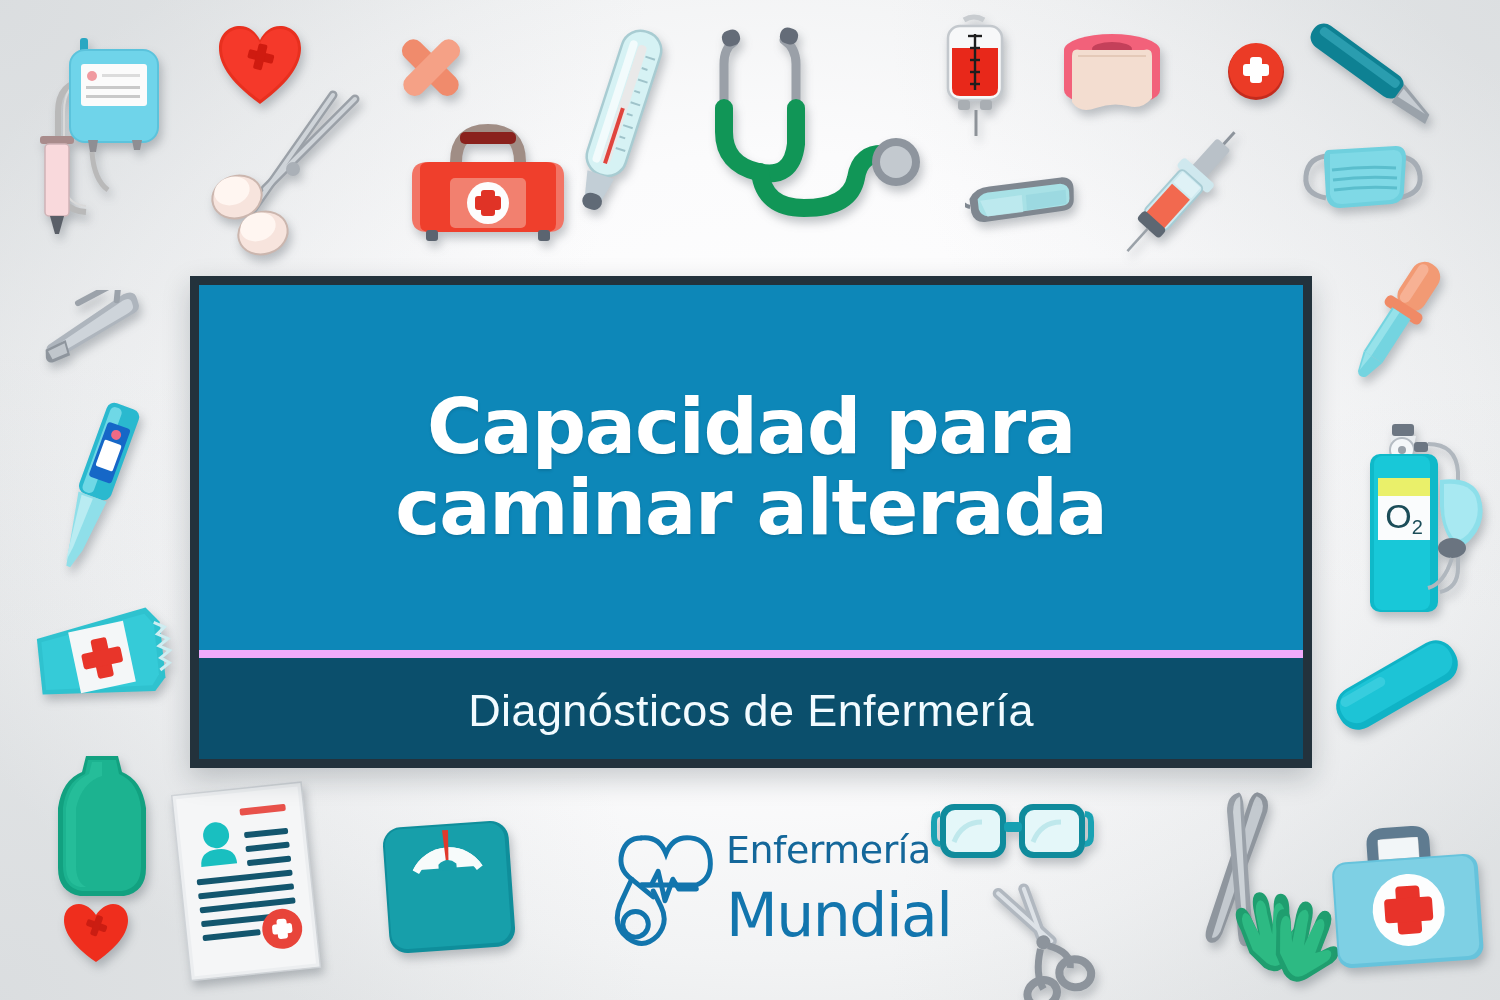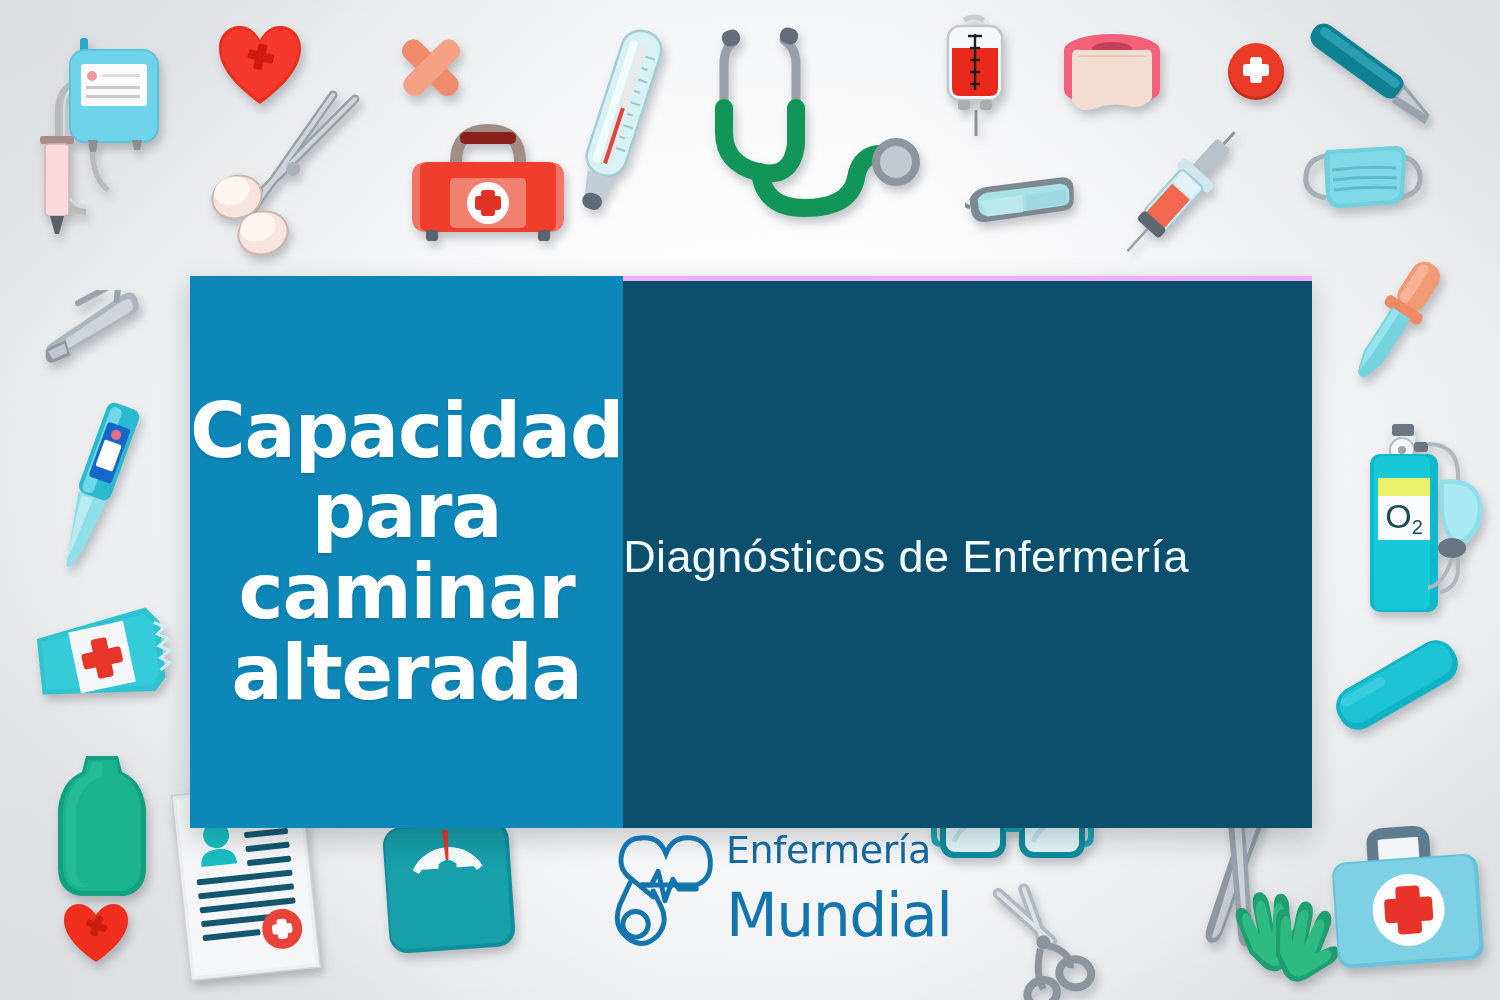--- a/index.html
+++ b/index.html
@@ -27,40 +27,42 @@
       radial-gradient(circle at 0% 0%, rgba(190,195,200,.30), rgba(190,195,200,0) 36%),
       radial-gradient(circle at 100% 0%, rgba(190,195,200,.26), rgba(190,195,200,0) 34%),
       radial-gradient(circle at 0% 100%, rgba(190,195,200,.30), rgba(190,195,200,0) 36%),
       radial-gradient(circle at 100% 100%, rgba(190,195,200,.26), rgba(190,195,200,0) 34%);
   }
 
   
   #banner {
     position: absolute;
     left: 190px; top: 276px;
-    width: 1122px; height: 552px;
+    width: 1122px; height: 492px;
     background: #23323c;
+    padding: 9px;
     box-shadow: 0 10px 26px rgba(20,30,40,.22);
     z-index: 40;
     display: flex;
-    flex-direction: row;
+    flex-direction: column;
   }
   #banner-main {
     background: #0d87b8;
     flex: 0 0 365px;
     display: flex;
     align-items: center;
     justify-content: center;
   }
   #banner-sub {
     background: #0b4f6c;
     flex: 1 1 auto;
     display: flex;
     align-items: center;
-    border-top: 5px solid #f0abfc;
+    justify-content: center;
+    border-top: 8px solid #f0abfc;
   }
   #title {
     color: #ffffff;
     font-family: "DejaVu Sans", sans-serif;
     font-weight: 700;
     font-size: 76px;
     line-height: 1.06;
     letter-spacing: -1.2px;
     text-align: center;
     white-space: pre-line;

